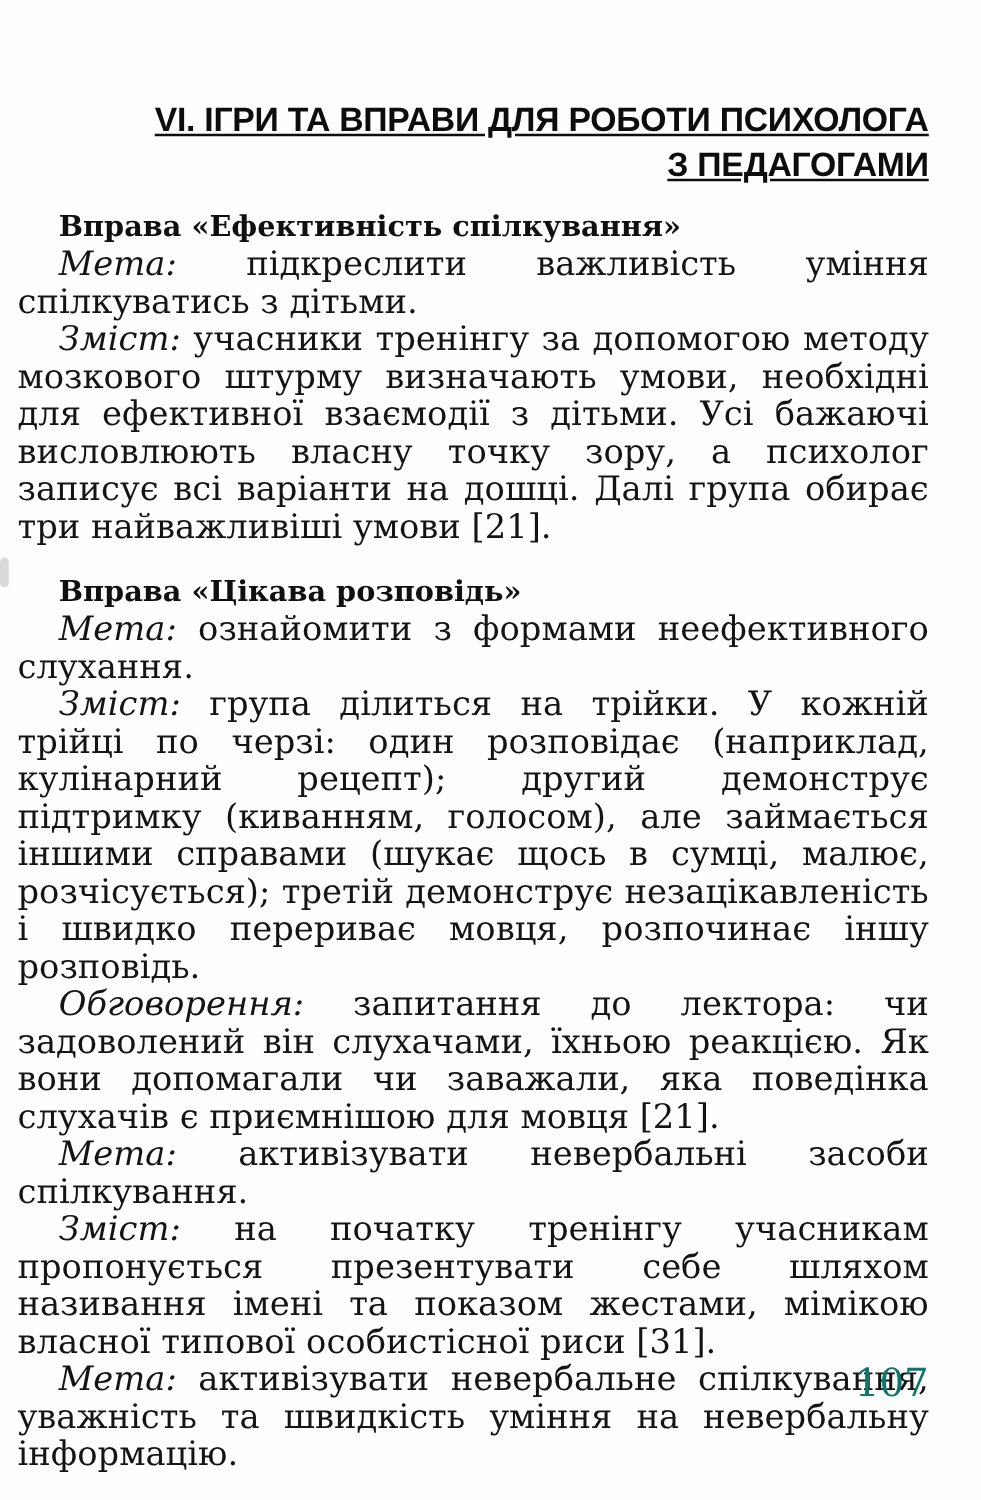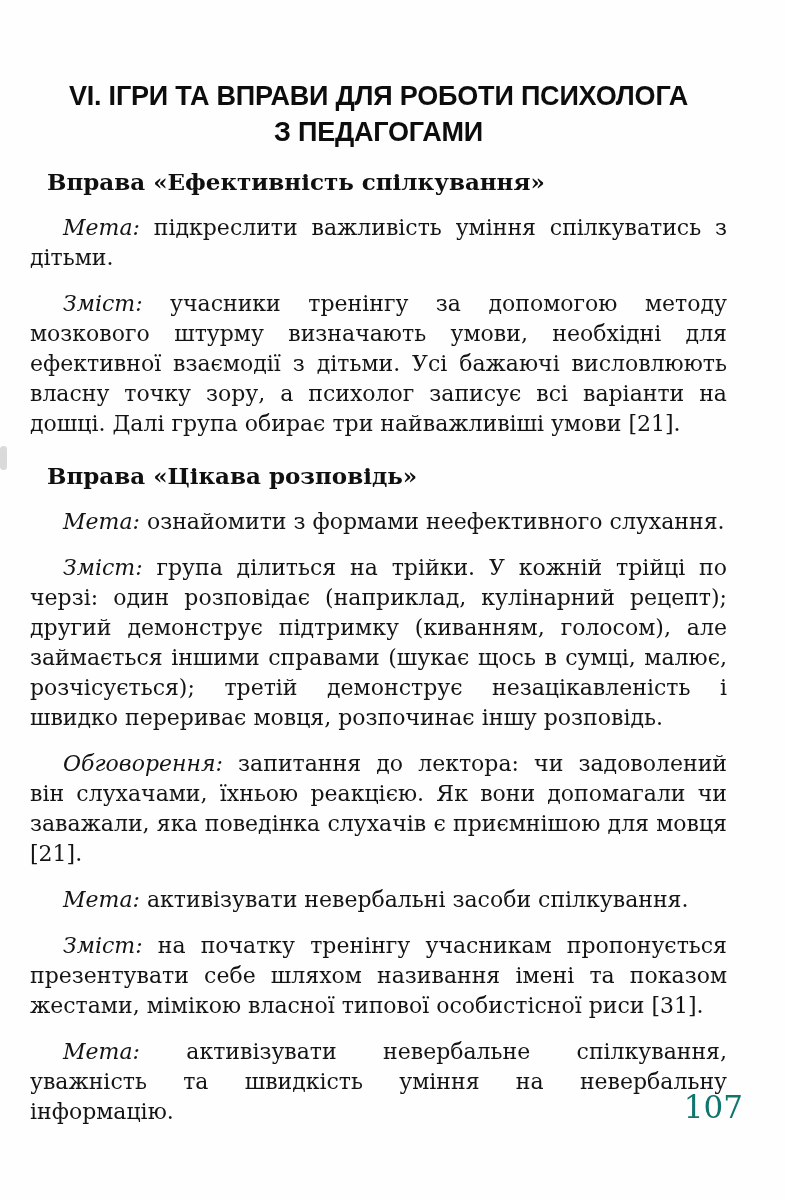--- a/index.html
+++ b/index.html
@@ -14,45 +14,46 @@
     background: #fefefe;
     overflow: hidden;
     font-family: "DejaVu Serif", serif;
     color: #141414;
   }
   .content {
     padding: 0 42px 0 14px;
   }
   .title {
     margin: 78px 0 0 0;
-    text-align: center;
+    text-align: right;
     font-family: "Liberation Sans", sans-serif;
     font-weight: 700;
     font-size: 27px;
     line-height: 36px;
     color: #0d0d0d;
     letter-spacing: -0.2px;
+    text-decoration: underline;
   }
   .section-heading {
     font-weight: 700;
     font-size: 23px;
     line-height: 30px;
     text-indent: 33px;
     margin: 22px 0 0 0;
     color: #101010;
   }
   .section-heading.first {
     margin-top: 17px;
   }
   p.para {
-    font-size: 22px;
+    font-size: 27px;
     line-height: 30px;
     text-indent: 33px;
     text-align: justify;
-    margin: 16px;
+    margin: 0;
   }
   .lead {
     font-style: italic;
   }
   .page-number {
     position: absolute;
     top: 1092px;
     right: 42px;
     font-size: 31px;
     line-height: 30px;

